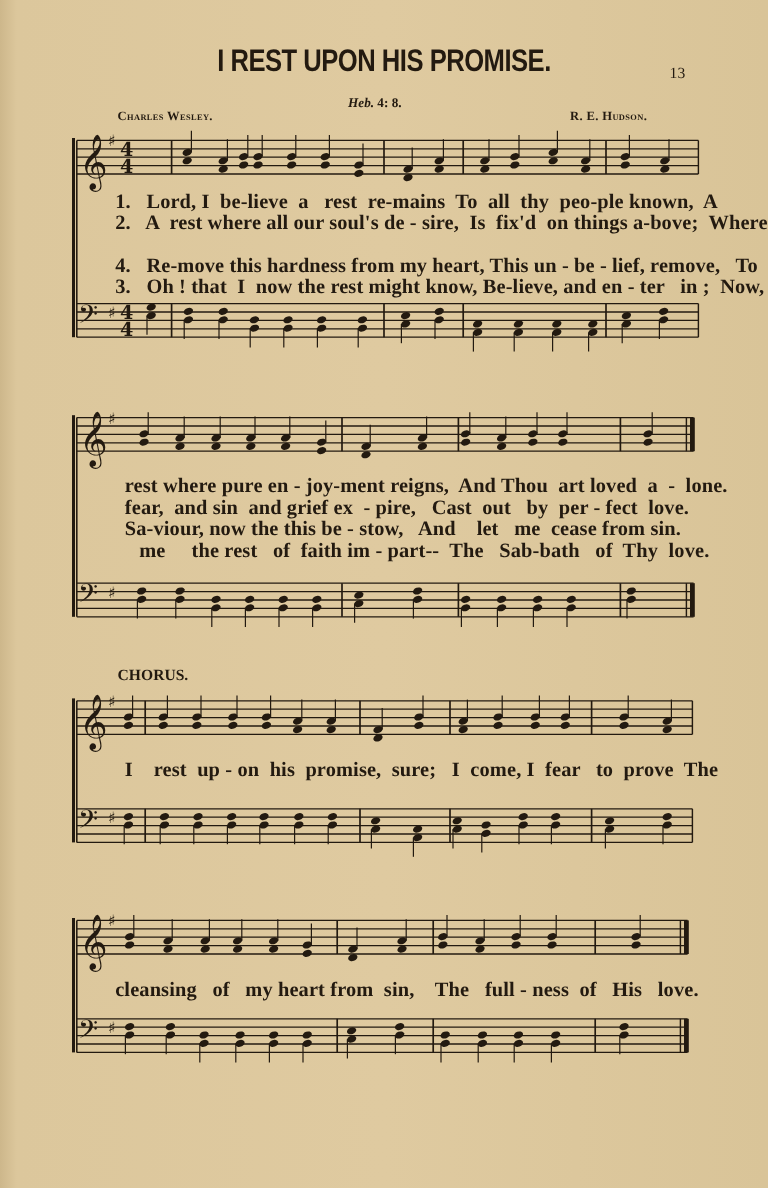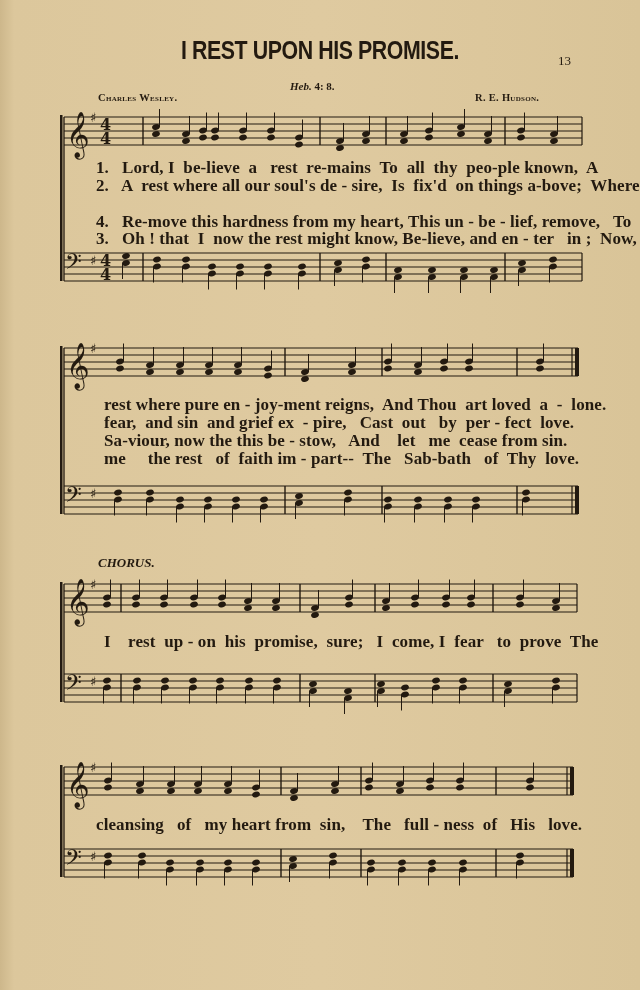--- a/index.html
+++ b/index.html
@@ -33,21 +33,21 @@
   }
   .author { left:98px; }
   .composer { left:475px; }
   svg.score { position:absolute; left:0; top:0; }
   .lyric-line {
     position:absolute; font-size:17px; font-weight:bold; white-space:pre;
     letter-spacing:0.1px;
   }
   .chorus-label {
     position:absolute; left:98px; top:555px; font-size:13px;
-    font-style:italic; font-weight:bold;
+    font-weight:bold;
   }
 </style>
 </head>
 <body>
 
 <div class="page-shade"></div>
 
 <div class="title">I REST UPON HIS PROMISE.</div>
 <div class="page-number">13</div>
 <div class="scripture"><i>Heb.</i><span> 4: 8.</span></div>
@@ -752,16 +752,16 @@
   </svg>
 
 <div id="lyrics-layer">
     <div class="lyric-line" style="left: 96px; top: 158px;">1.   Lord, I  be-lieve  a   rest  re-mains  To  all  thy  peo-ple known,  A</div>
     <div class="lyric-line" style="left: 96px; top: 176px;">2.   A  rest where all our soul's de - sire,  Is  fix'd  on things a-bove;  Where</div>
     <div class="lyric-line" style="left: 96px; top: 194px; margin-top: 35px;">3.   Oh ! that  I  now the rest might know, Be-lieve, and en - ter   in ;  Now,</div>
     <div class="lyric-line" style="left: 96px; top: 212px;">4.   Re-move this hardness from my heart, This un - be - lief, remove,   To</div>
     <div class="lyric-line" style="left: 104px; top: 395px;">rest where pure en - joy-ment reigns,  And Thou  art loved  a  -  lone.</div>
     <div class="lyric-line" style="left: 104px; top: 413px;">fear,  and sin  and grief ex  - pire,   Cast  out   by  per - fect  love.</div>
     <div class="lyric-line" style="left: 104px; top: 431px;">Sa-viour, now the this be - stow,   And    let   me  cease from sin.</div>
-    <div class="lyric-line" style="left: 104px; top: 449px;">me     the rest   of  faith im - part--  The   Sab-bath   of  Thy  love.</div>
+    <div class="lyric-line" style="left: 116px; top: 449px;">me     the rest   of  faith im - part--  The   Sab-bath   of  Thy  love.</div>
     <div class="lyric-line" style="left: 104px; top: 632px;">I    rest  up - on  his  promise,  sure;   I  come, I  fear   to  prove  The</div>
     <div class="lyric-line" style="left: 96px; top: 815px;">cleansing   of   my heart from  sin,    The   full - ness  of   His   love.</div>
   </div>
 
 </body></html>

